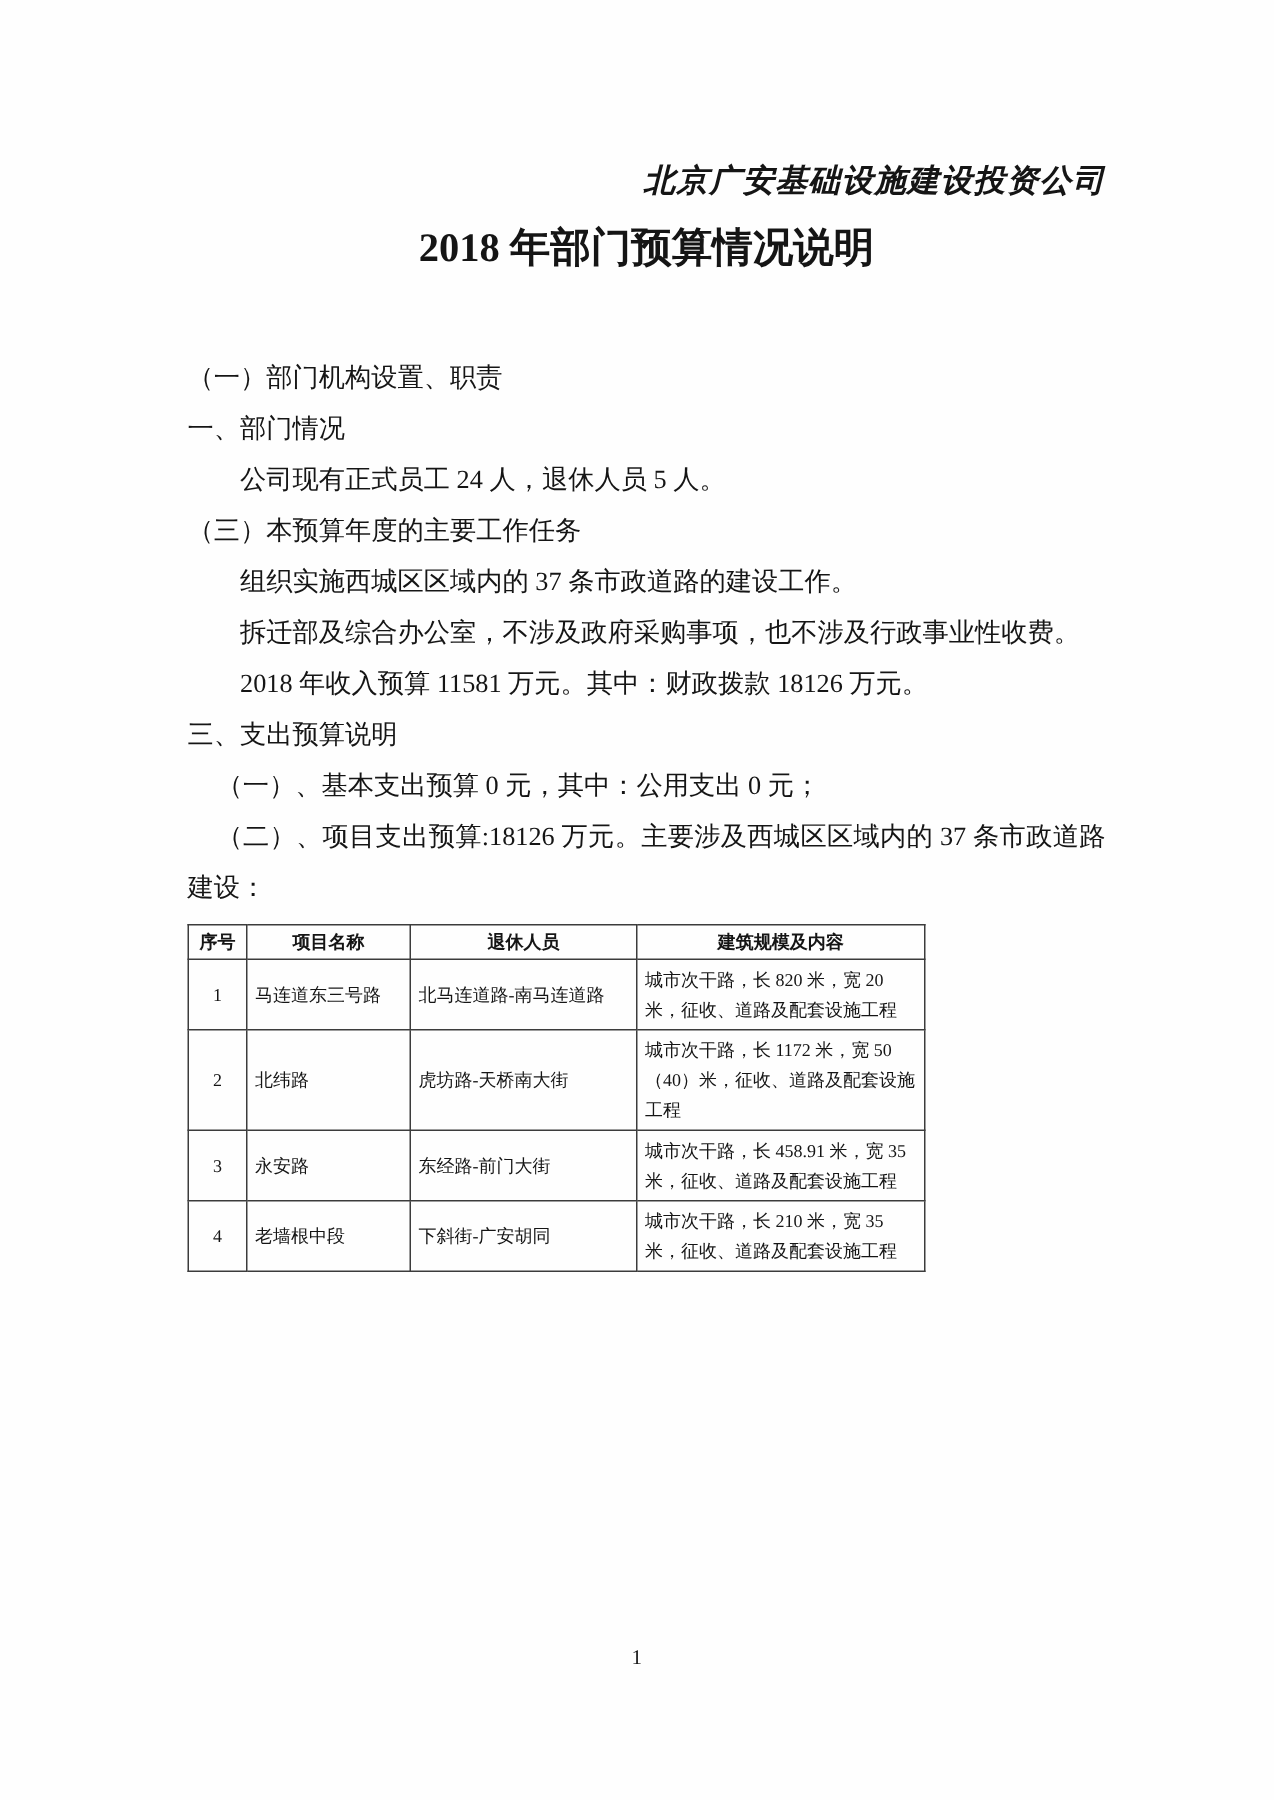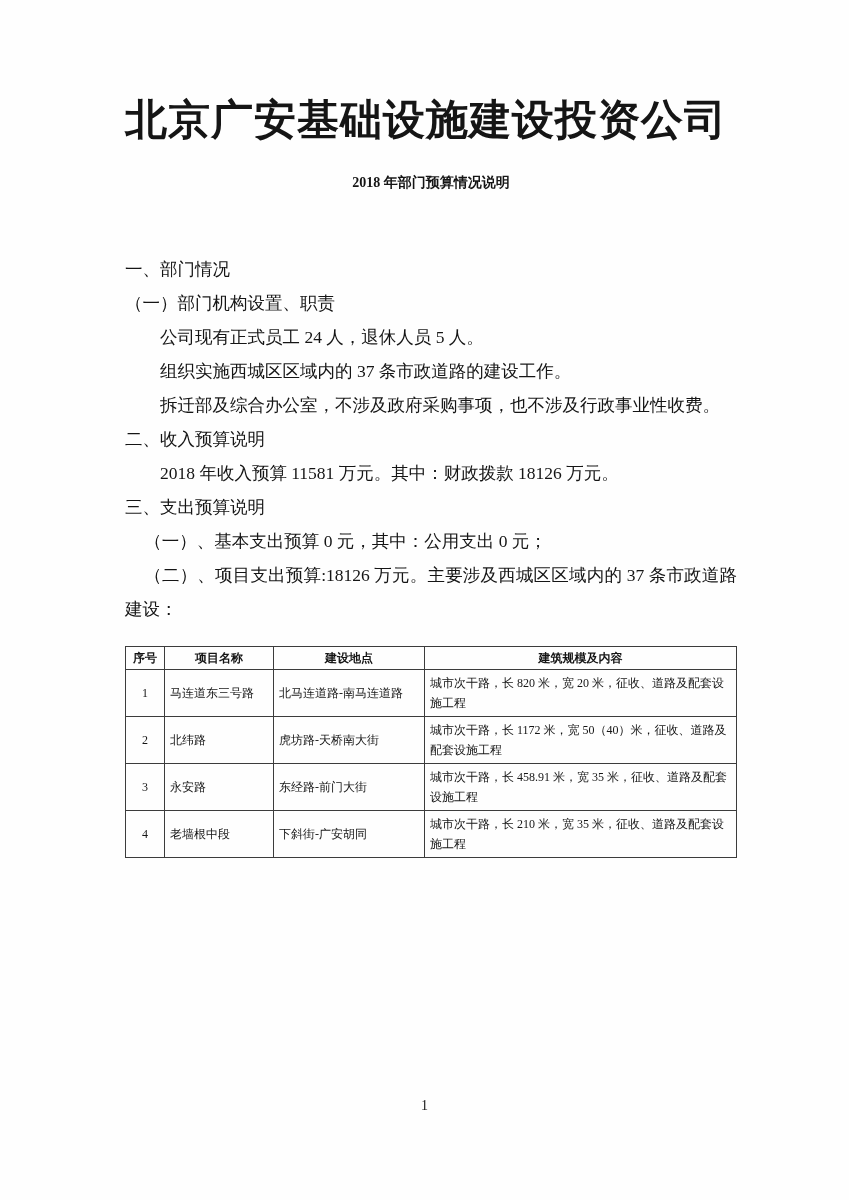--- a/index.html
+++ b/index.html
@@ -17,29 +17,30 @@
     position: relative;
     box-sizing: border-box;
     width: 849px;
     height: 1200px;
     padding: 0 112px 0 125px;
     background: #fefefe;
     overflow: hidden;
   }
   .doc-title {
     margin: 100px 0 0 0;
-    font-size: 42px;
+    font-size: 21px;
     line-height: 40px;
     font-weight: bold;
-    text-align: left;
+    text-align: right;
     letter-spacing: 1px;
+    font-style: italic;
   }
   .doc-subtitle {
-    margin: 30px 0 0 0;
-    font-size: 14px;
+    margin: 12px 0 0 0;
+    font-size: 27px;
     line-height: 26px;
     font-weight: bold;
     text-align: center;
   }
   .doc-body {
     margin-top: 56px;
     font-size: 17.5px;
     line-height: 34px;
   }
   .doc-body p {
@@ -58,22 +59,22 @@
     text-indent: 1.1em;
   }
   .p-wide {
     text-align: justify;
     text-indent: 2em;
     line-height: 41px;
   }
   table.projects {
     border-collapse: collapse;
     table-layout: fixed;
-    width: 612px;
-    margin-top: 20px;
+    width: 492px;
+    margin-top: 8px;
     font-size: 12px;
     line-height: 20px;
   }
   table.projects th,
   table.projects td {
     border: 1px solid #3c3c3c;
     vertical-align: middle;
   }
   table.projects th {
     font-weight: bold;
@@ -106,37 +107,37 @@
 </style>
 </head>
 <body>
 
 <div class="page">
 
   <h1 class="doc-title">北京广安基础设施建设投资公司</h1>
   <h2 class="doc-subtitle">2018 年部门预算情况说明</h2>
 
   <div class="doc-body">
+    <p class="p-heading">（一）部门机构设置、职责</p>
     <p class="p-heading">一、部门情况</p>
-    <p class="p-heading">（一）部门机构设置、职责</p>
     <p class="p-indent">公司现有正式员工 24 人，退休人员 5 人。</p>
+    <p class="p-heading">（三）本预算年度的主要工作任务</p>
     <p class="p-indent">组织实施西城区区域内的 37 条市政道路的建设工作。</p>
     <p class="p-indent">拆迁部及综合办公室，不涉及政府采购事项，也不涉及行政事业性收费。</p>
-    <p class="p-heading">二、收入预算说明</p>
     <p class="p-indent">2018 年收入预算 11581 万元。其中：财政拨款 18126 万元。</p>
     <p class="p-heading">三、支出预算说明</p>
     <p class="p-indent-1">（一）、基本支出预算 0 元，其中：公用支出 0 元；</p>
     <p class="p-indent-1">（二）、项目支出预算:18126 万元。主要涉及西城区区域内的 37 条市政道路建设：</p>
 
     <table class="projects">
       <thead>
         <tr>
           <th class="c0">序号</th>
           <th class="c1">项目名称</th>
-          <th class="c2">建设地点</th>
+          <th class="c2">退休人员</th>
           <th class="c3">建筑规模及内容</th>
         </tr>
       </thead>
       <tbody>
         <tr>
           <td class="c0">1</td>
           <td class="c1">马连道东三号路</td>
           <td class="c2">北马连道路-南马连道路</td>
           <td class="c3">城市次干路，长 820 米，宽 20 米，征收、道路及配套设施工程</td>
         </tr>

